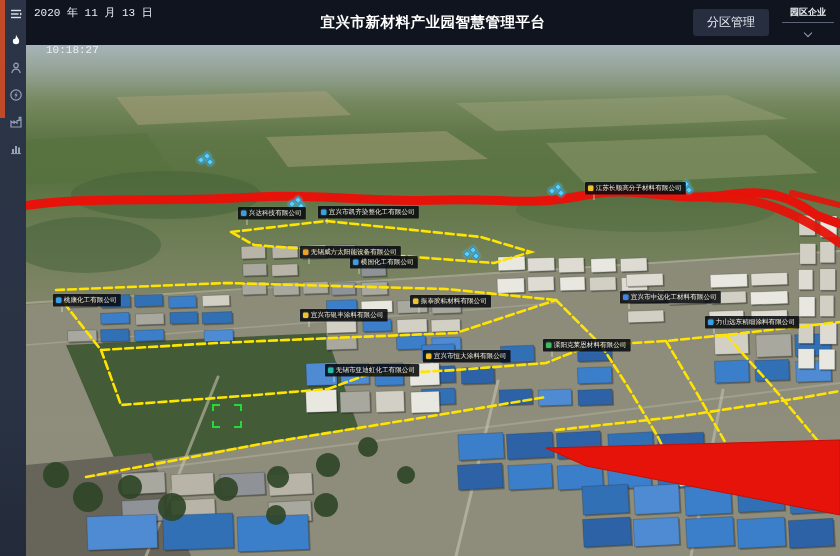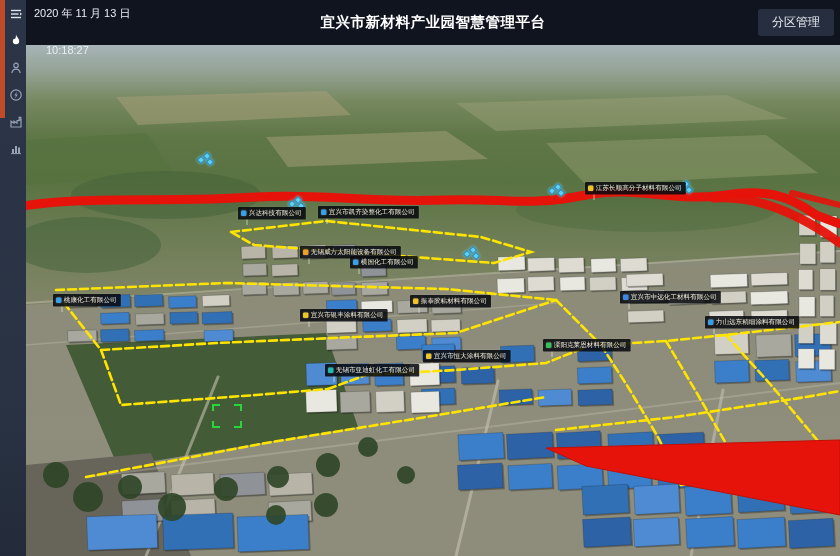--- a/index.html
+++ b/index.html
@@ -1,18 +1,18 @@
 <!DOCTYPE html>
 <html style="--boundary: #ffe400; --road: #e6130a; --marker: #5fd0f5; --selection: #25d83c;"><head>
 <meta charset="utf-8">
 <style>
   * { margin:0; padding:0; box-sizing:border-box; }
   html,body { width:840px; height:556px; overflow:hidden; background:#0d1119;
     font-family:"Liberation Sans","DejaVu Sans",sans-serif; }
-  .app { position:relative; width:716px; height:556px; }
+  .app { position:relative; width:716px; height:556px;font-family:Liberation Mono, monospace; }
 
   
   .rail { position:absolute; left:0; top:0; width:26px; height:556px;
     background:linear-gradient(180deg,#2c3547 0%,#2a3344 70%,#232b3a 100%); z-index:30; }
   .rail-accent { position:absolute; left:0; top:0; width:5px; height:118px; background:#c14a28; }
   .rail-icons { position:absolute; left:5px; top:0; width:21px; display:flex; flex-direction:column; align-items:center; }
   .rail-btn { width:20px; height:20px; border:0; background:transparent; display:flex;
     align-items:center; justify-content:center; cursor:pointer; }
   .rail-btn.b-menu { margin-top:4px; }
   .rail-btn.b-fire { margin-top:11px; }
@@ -122,20 +122,24 @@
   </div>
 
   <header>
     <div class="clock">
       <div>2020 年 11 月 13 日</div>
       <div class="time">10:18:27</div>
     </div>
     <h1>宜兴市新材料产业园智慧管理平台</h1>
     <div class="actions">
       <button>分区管理</button>
+      <div class="dd">
+        <span class="dd-label">园区企业</span>
+        <i class="chev"></i>
+      </div>
     </div>
   </header>
 
   <div class="map">
     <svg id="map-decor" width="814" height="511" viewBox="0 0 814 511">
 
       <g>
         <polygon points="90,52 300,46 325,70 112,80" fill="#a59f78" opacity=".55"></polygon>
         <polygon points="430,58 700,50 762,74 470,86" fill="#9aa077" opacity=".5"></polygon>
         <polygon points="240,92 420,86 462,114 262,122" fill="#b0a67f" opacity=".45"></polygon>

